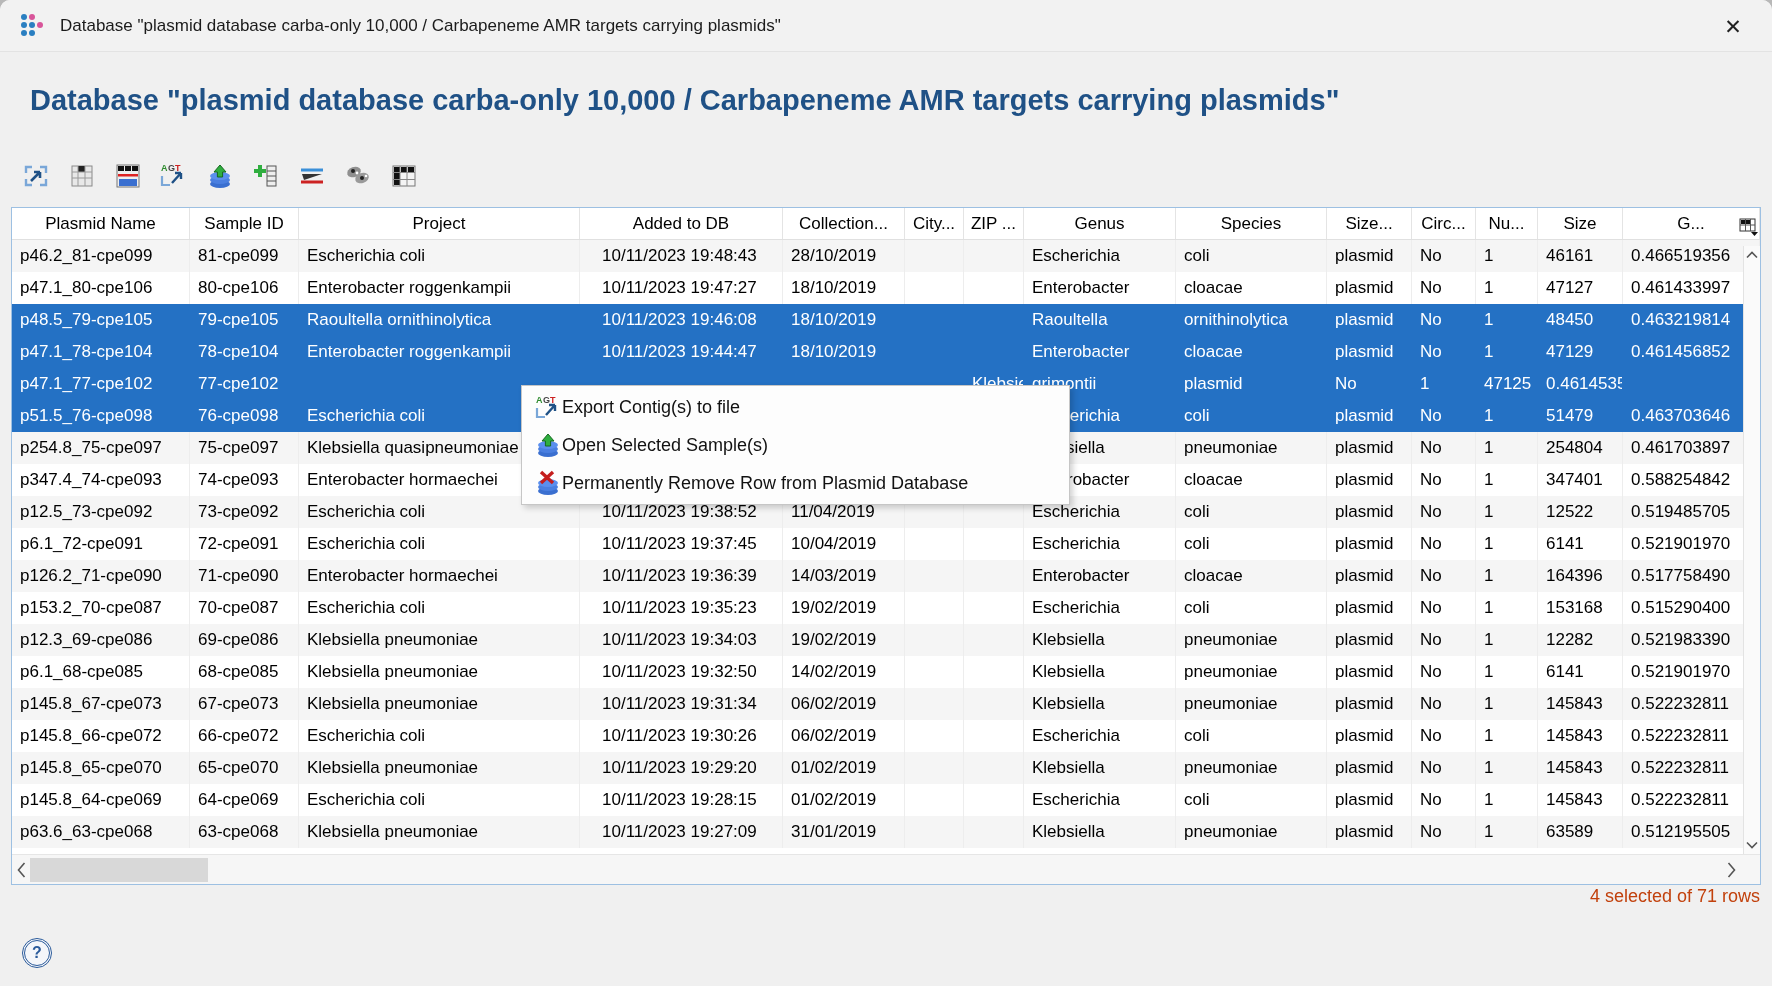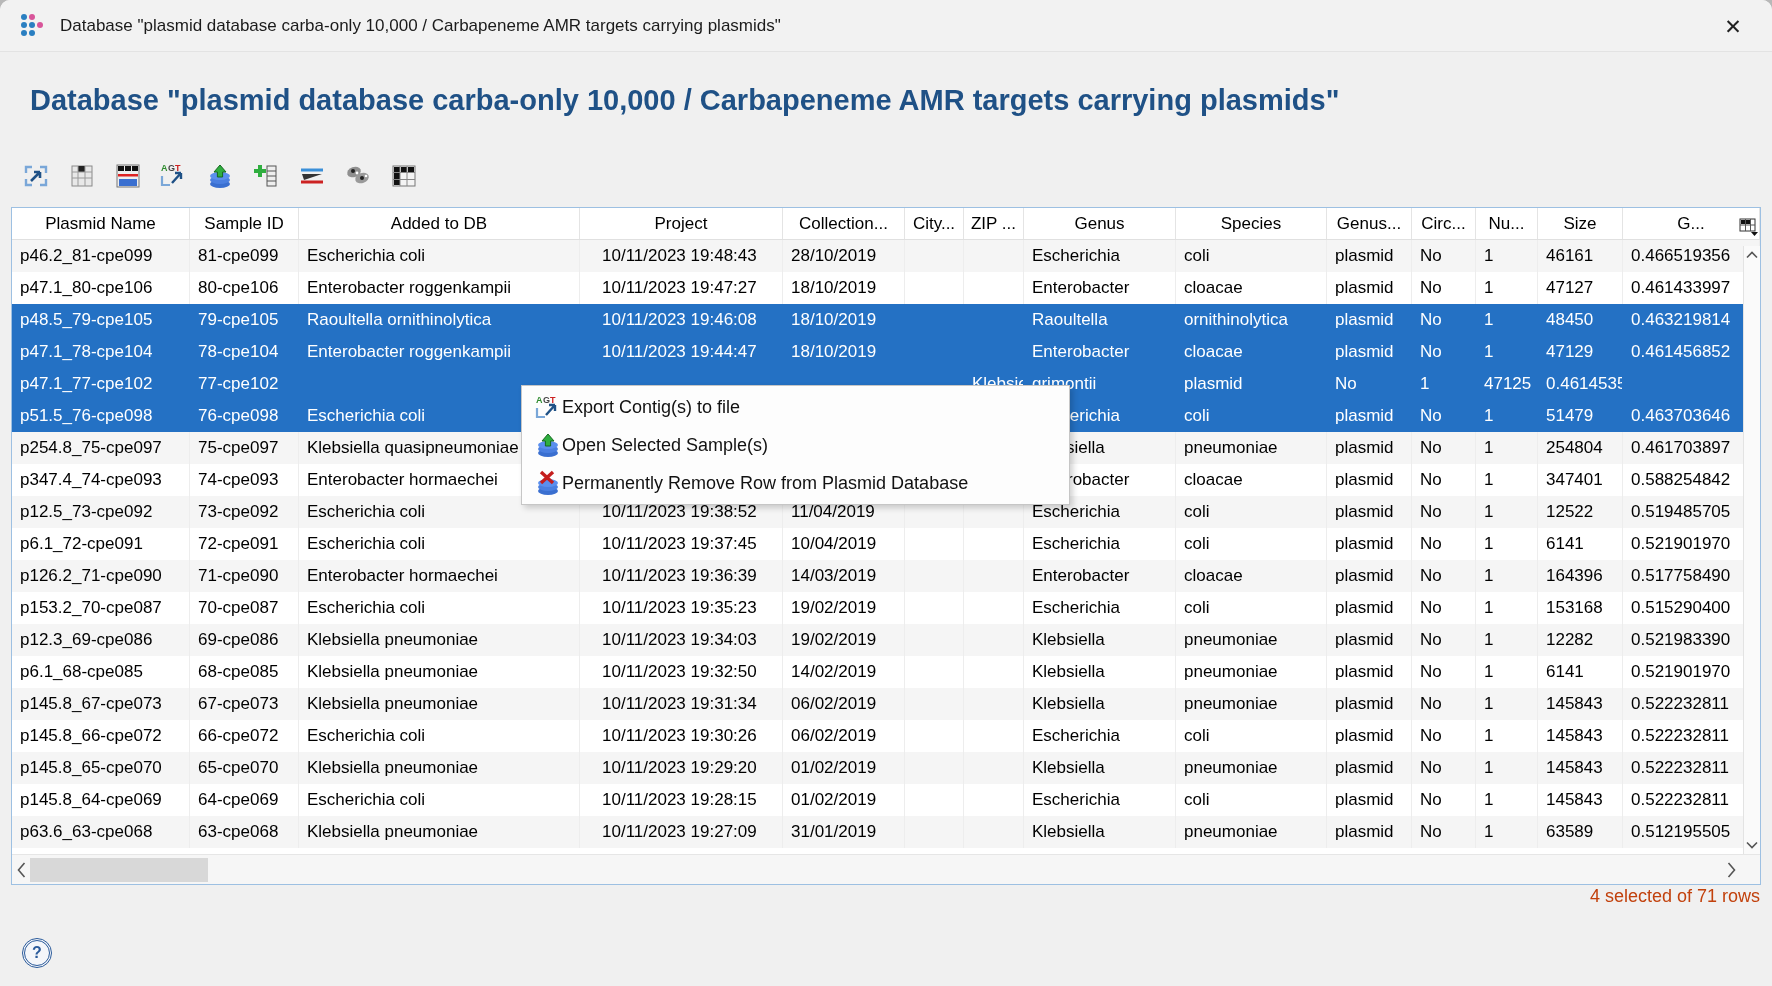--- a/index.html
+++ b/index.html
@@ -171,28 +171,28 @@
           <path d="M9 3 v20 M16 3 v20 M2 9.5 h22 M2 16.5 h22" stroke="#888"></path>
         </svg>
     </span>
   </div>
 
   <div class="tablebox">
     <div class="thead gridrow">
 
       <span class="cell">Plasmid Name</span>
         <span class="cell">Sample ID</span>
+        <span class="cell">Project</span>
         <span class="cell">Added to DB</span>
-        <span class="cell">Project</span>
         <span class="cell">Collection...</span>
         <span class="cell">City...</span>
         <span class="cell">ZIP ...</span>
         <span class="cell">Genus</span>
         <span class="cell">Species</span>
-        <span class="cell">Genus...</span>
+        <span class="cell">Size...</span>
         <span class="cell">Circ...</span>
         <span class="cell">Nu...</span>
         <span class="cell">Size</span>
         <span class="cell">G...</span>
         <svg class="colpicker" width="20" height="20">
           <rect x="1" y="2" width="15" height="12" fill="#fff" stroke="#333"></rect>
           <rect x="2" y="3" width="4" height="4" fill="#111"></rect>
           <rect x="7" y="3" width="4" height="4" fill="#111"></rect>
           <path d="M6.5 2 v12 M11.5 2 v12 M1 8 h15" stroke="#555"></path>
           <path d="M12 15 h7 l-3.5 4 z" fill="#111"></path>

